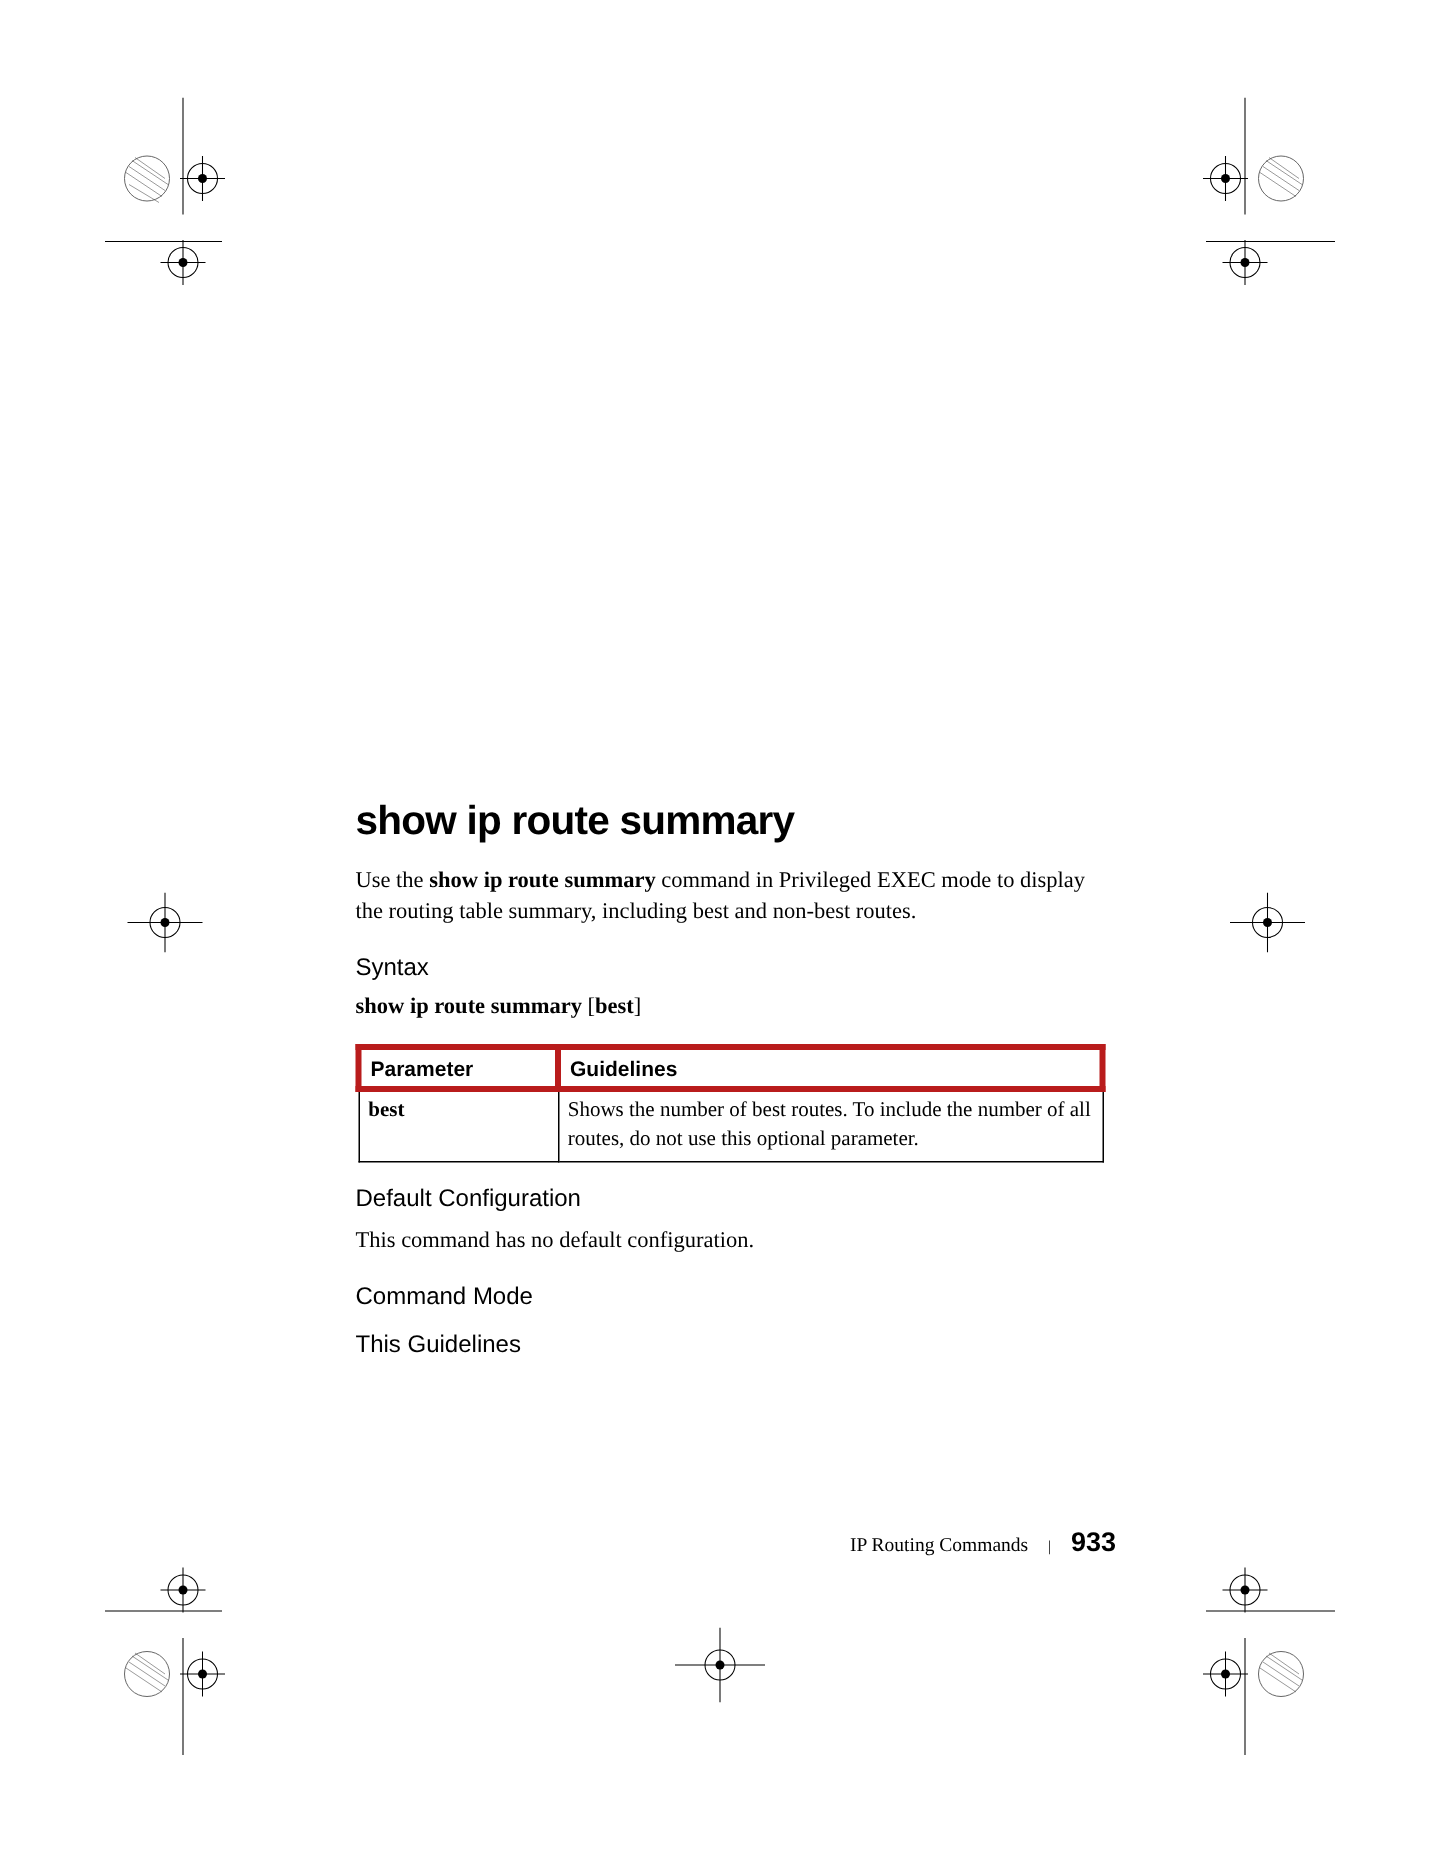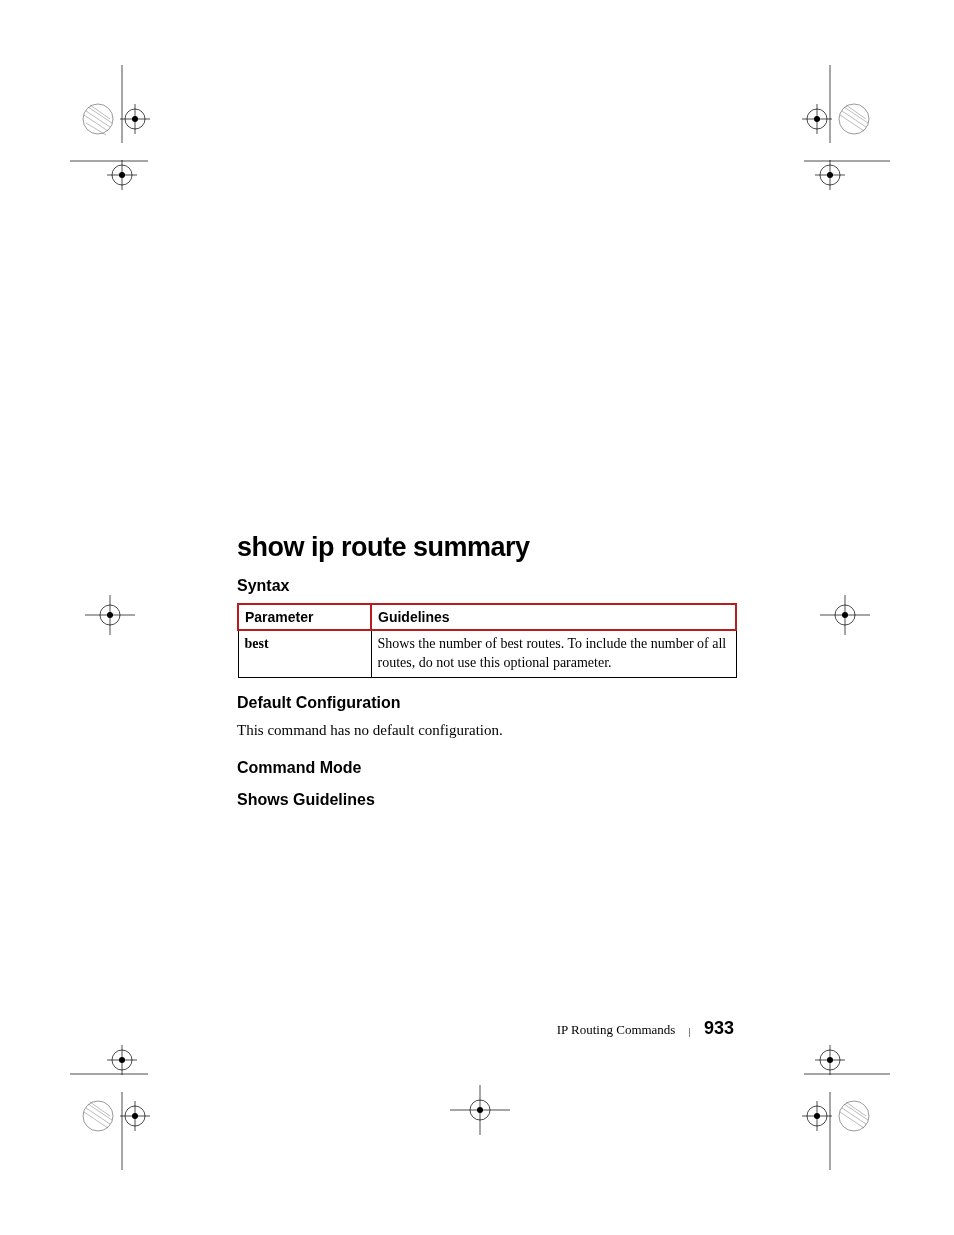--- a/index.html
+++ b/index.html
@@ -33,21 +33,21 @@
 
   .body-para {
     font-family: Georgia, "Times New Roman", serif;
     font-size: 15px;
     line-height: 1.4;
     margin-bottom: 18px;
   }
 
   .h2 {
     font-family: "Arial Narrow", Arial, sans-serif;
-    font-weight: 700;
+    font-weight: 400;
     font-size: 16px;
     margin-top: 14px;
     margin-bottom: 8px;
     font-stretch: condensed;
   }
 
   .syntax-line {
     font-family: Georgia, "Times New Roman", serif;
     font-size: 15px;
     margin-bottom: 16px;
@@ -62,21 +62,21 @@
     width: 500px;
     margin-top: 6px;
     margin-bottom: 16px;
   }
 
   table.param th {
     font-family: "Arial Narrow", Arial, sans-serif;
     font-weight: 700;
     font-size: 14px;
     text-align: left;
-    border: 2px solid #b91c1c;
+    border: 4px solid #b91c1c;
     padding: 4px 6px;
     font-stretch: condensed;
   }
 
   table.param td {
     font-family: Georgia, "Times New Roman", serif;
     font-size: 14px;
     border: 1px solid #000;
     padding: 4px 6px;
     vertical-align: top;
@@ -84,21 +84,21 @@
   }
 
   table.param td.pname {
     width: 120px;
     font-weight: 700;
   }
 
   .footer {
     position: absolute;
     width: 500px;
-    left: 234px;
+    left: 244px;
     top: 1018px;
     text-align: right;
     font-family: Georgia, "Times New Roman", serif;
     font-size: 13px;
   }
 
   .footer .sep {
     margin: 0 10px;
     font-size: 10px;
     vertical-align: middle;
@@ -117,42 +117,48 @@
     pointer-events: none;
   }
   .mark svg { display: block; }
 </style>
 </head>
 <body>
 
 <div class="content">
   <div class="h1">show ip route summary</div>
 
+  <div class="body-para">
+    <span>Use the </span><span class="bold">show ip route summary</span><span> command in Privileged EXEC mode to display the routing table summary, including best and non-best routes.</span>
+  </div>
 
   <div class="h2">Syntax</div>
+  <div class="syntax-line">
+    <span class="bold">show ip route summary</span><span> [</span><span class="bold">best</span><span>]</span>
+  </div>
 
   <table class="param">
     <tbody>
         <tr>
       <th>Parameter</th>
       <th>Guidelines</th>
     </tr>
     <tr>
       <td class="pname">best</td>
       <td>Shows the number of best routes. To include the number of all routes, do not use this optional parameter.</td>
     </tr>
   </tbody>
     </table>
 
   <div class="h2">Default Configuration</div>
   <div class="body-para">This command has no default configuration.</div>
 
   <div class="h2">Command Mode</div>
 
-  <div class="h2">Shows Guidelines</div>
+  <div class="h2">This Guidelines</div>
 </div>
 
 <div class="footer">
   <span>IP Routing Commands</span>
   <span class="sep">|</span>
   <span class="pagenum">933</span>
 </div>
 
 <div class="mark" style="left:70px; top:65px;">
   <svg width="100" height="140" viewBox="0 0 100 140">

